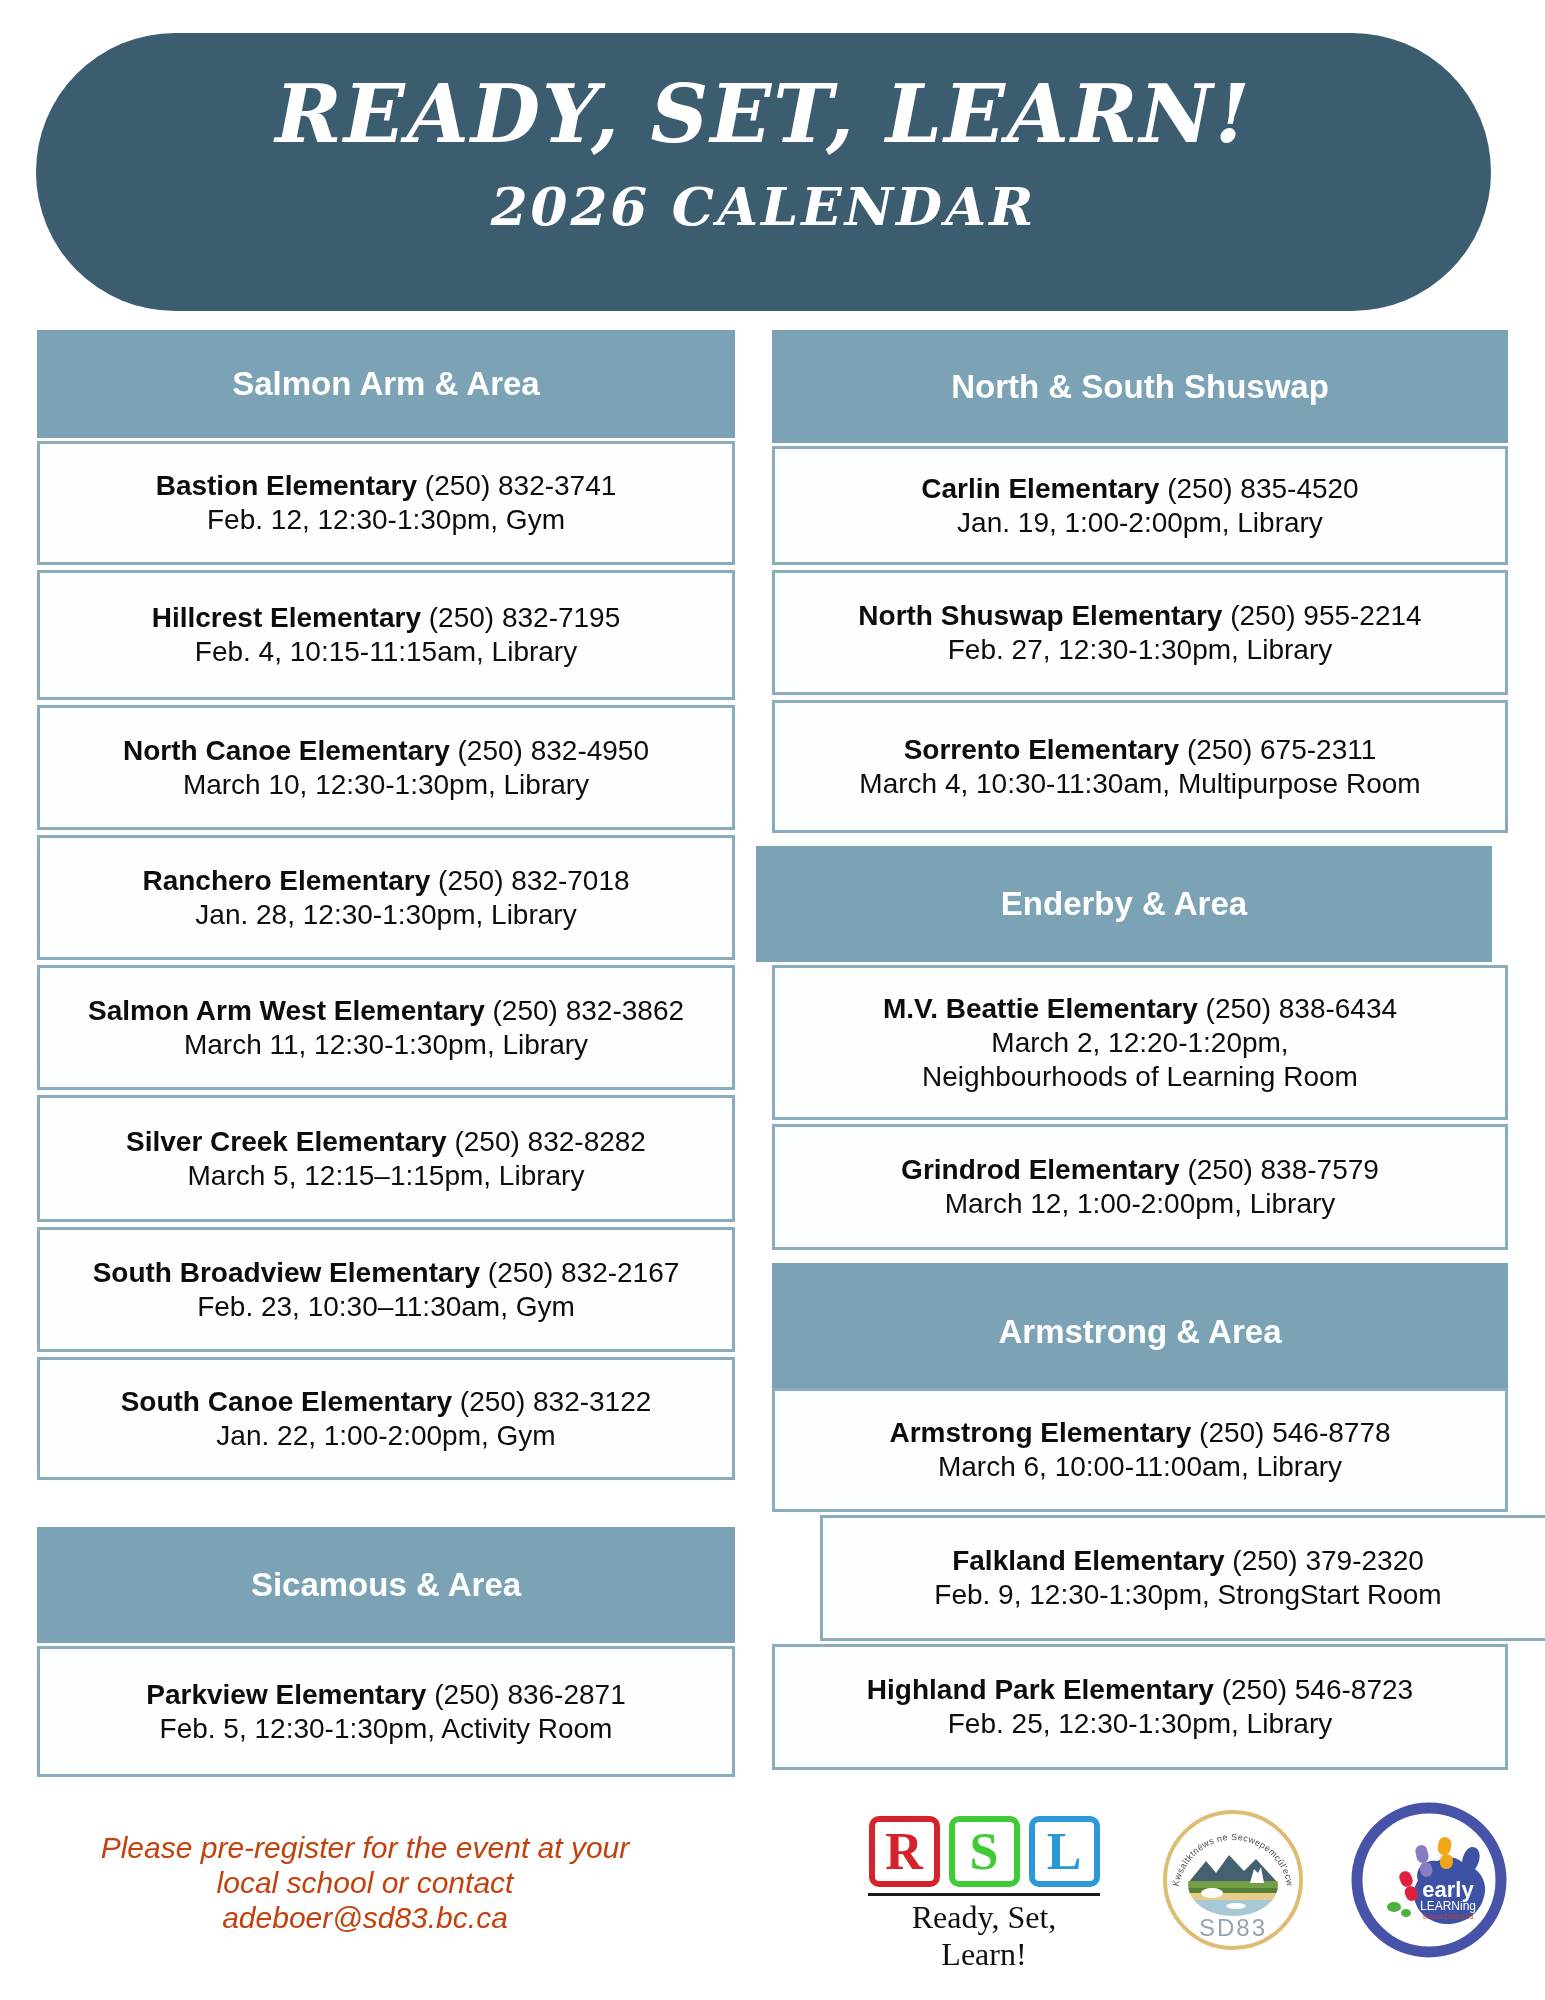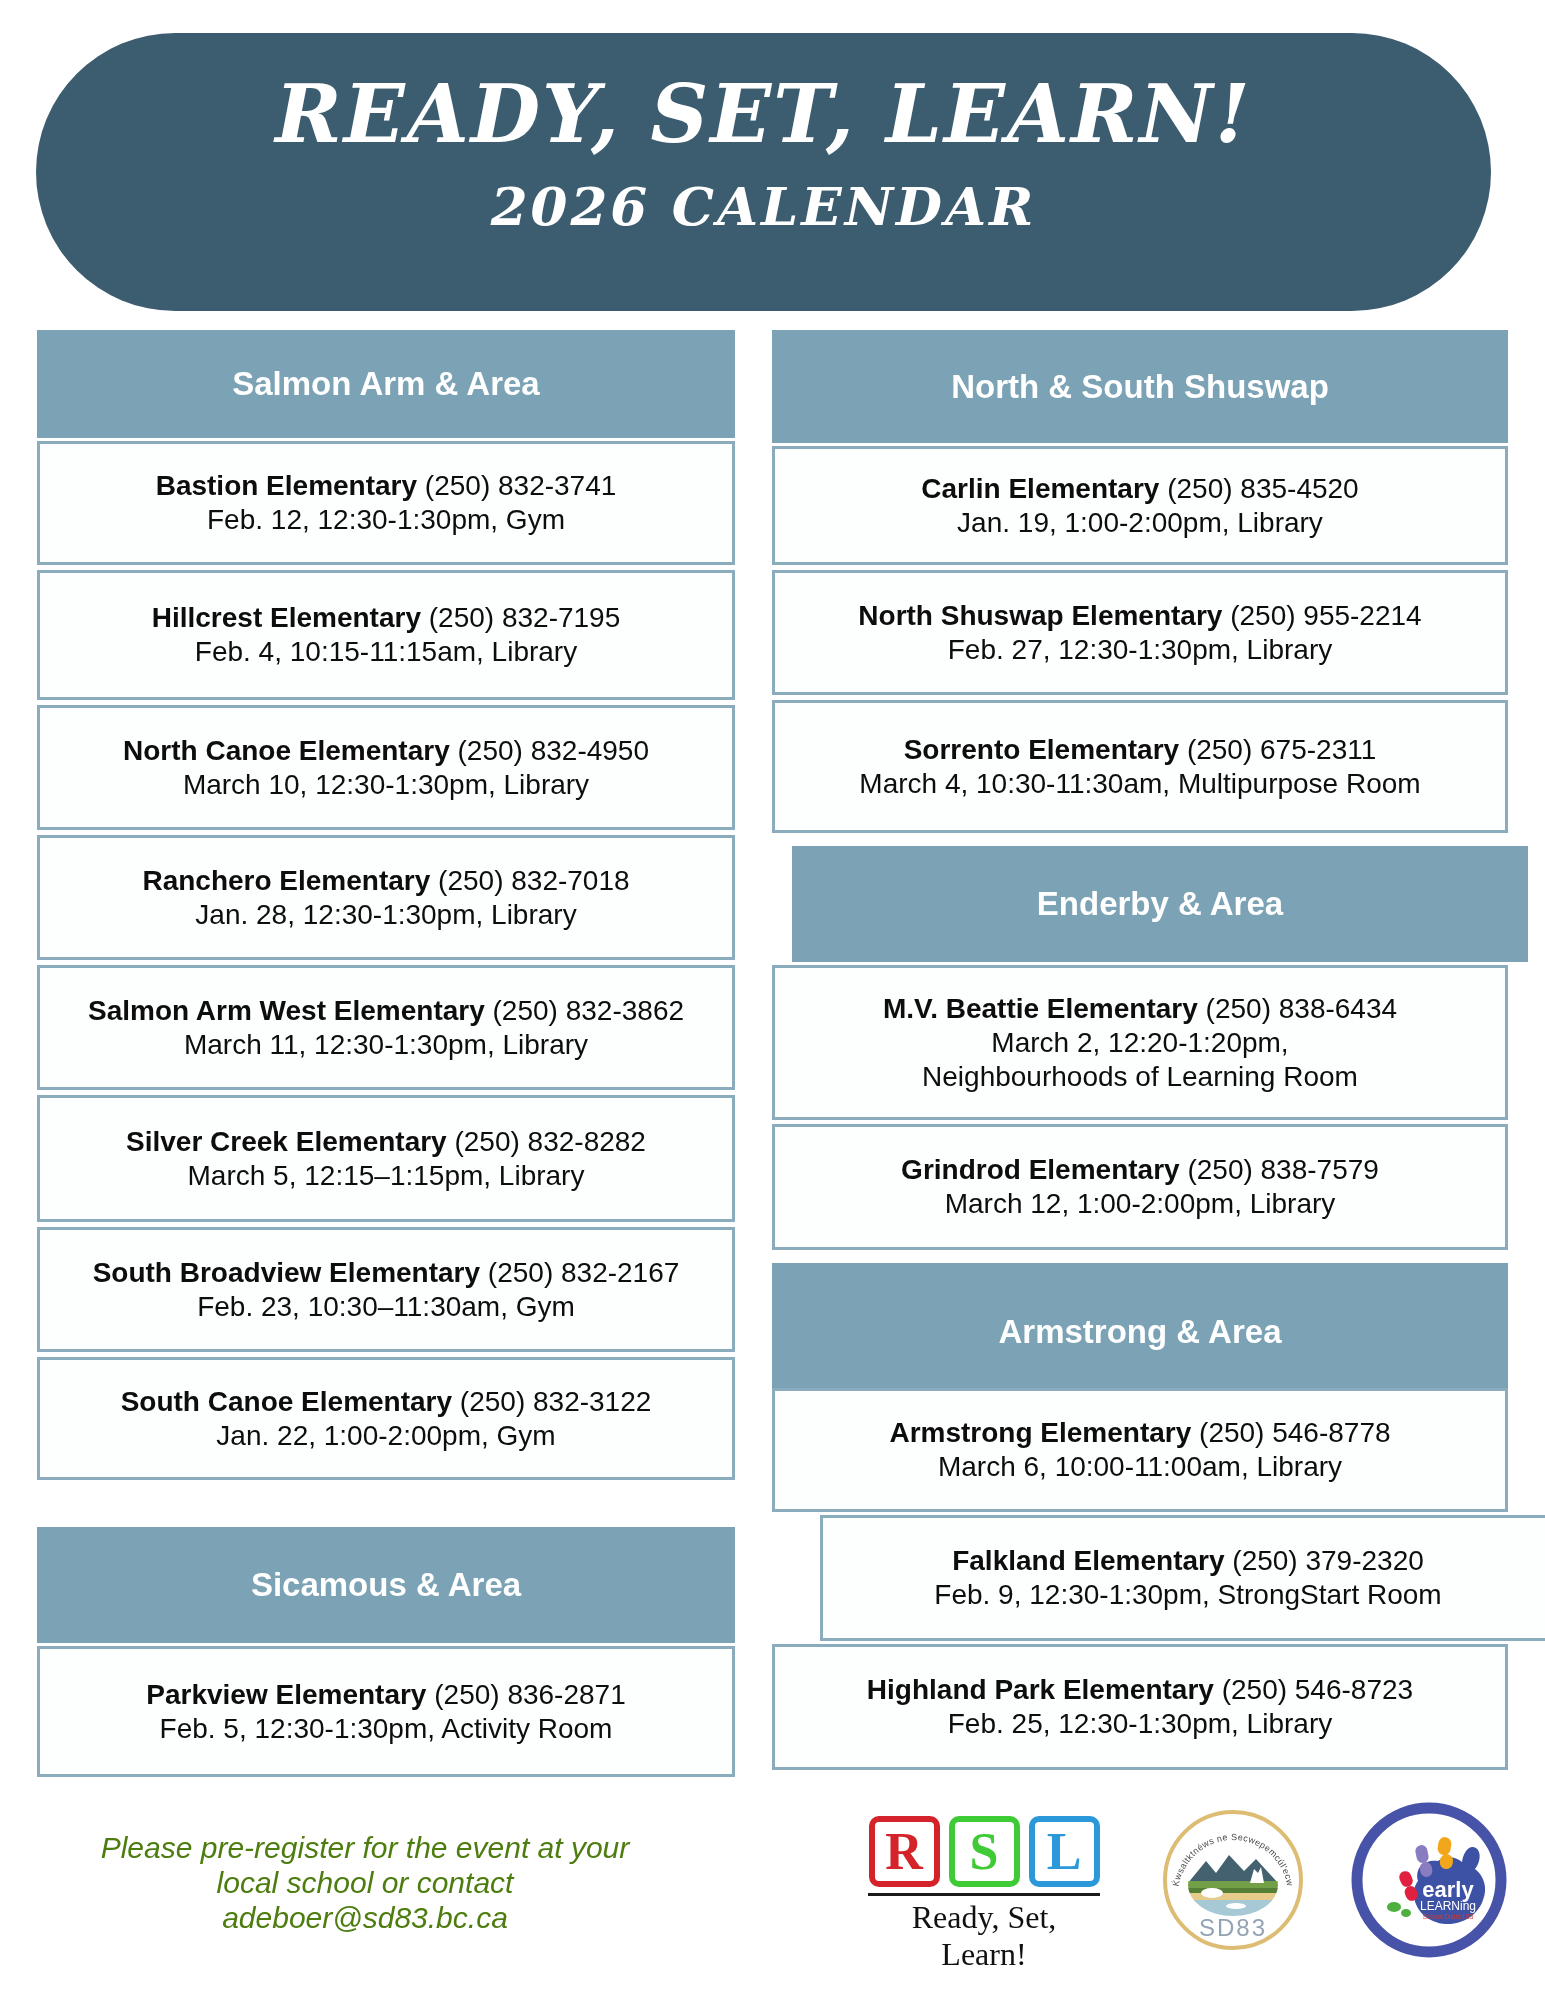--- a/index.html
+++ b/index.html
@@ -18,21 +18,21 @@
   
   .section-header{position:absolute;background:#7ba3b5;color:#ffffff;display:flex;
                   align-items:center;justify-content:center;font-weight:bold;font-size:33px;}
   .card{position:absolute;background:#fdfefe;border:3px solid #8aacbc;display:flex;
         flex-direction:column;align-items:center;justify-content:center;text-align:center;
         font-size:28px;line-height:34px;color:#0d0d0d;}
   .card b{font-weight:bold;}
 
   
   .note{position:absolute;left:45px;top:1830px;width:640px;text-align:center;
-        font-style:italic;font-size:30px;line-height:35px;color:#4d7c0f;}
+        font-style:italic;font-size:30px;line-height:35px;color:#c2410c;}
 
   .rsl{position:absolute;left:866px;top:1816px;width:236px;text-align:center;}
   .rsl-blocks{display:flex;gap:9px;justify-content:center;}
   .rsl-block{width:71px;height:71px;border-radius:10px;background:#fff;display:flex;
              align-items:center;justify-content:center;
              font-family:"Liberation Serif",serif;font-weight:bold;font-size:52px;}
   .rsl-block.r{border:6px solid #d4232a;color:#d4232a;}
   .rsl-block.s{border:6px solid #3fcb35;color:#3fcb35;}
   .rsl-block.l{border:6px solid #2b99d9;color:#2b99d9;}
   .rsl-line{height:3px;background:#1a1a1a;margin:6px 2px 3px;}
@@ -99,21 +99,21 @@
   </div>
   <div class="card" style="left:772px;top:570px;width:736px;height:125px;">
     <div><b>North Shuswap Elementary</b> <span>(250) 955-2214</span></div>
     <div>Feb. 27, 12:30-1:30pm, Library</div>
   </div>
   <div class="card" style="left:772px;top:700px;width:736px;height:133px;">
     <div><b>Sorrento Elementary</b> <span>(250) 675-2311</span></div>
     <div>March 4, 10:30-11:30am, Multipurpose Room</div>
   </div>
 
-  <div class="section-header" style="left:792px;top:846px;width:736px;height:116px;">Enderby &amp; Area</div>
+  <div class="section-header" style="left:756px;top:846px;width:736px;height:116px;">Enderby &amp; Area</div>
   <div class="card" style="left:772px;top:965px;width:736px;height:155px;">
     <div><b>M.V. Beattie Elementary</b> <span>(250) 838-6434</span></div>
     <div>March 2, 12:20-1:20pm,</div>
     <div>Neighbourhoods of Learning Room</div>
   </div>
   <div class="card" style="left:772px;top:1124px;width:736px;height:126px;">
     <div><b>Grindrod Elementary</b> <span>(250) 838-7579</span></div>
     <div>March 12, 1:00-2:00pm, Library</div>
   </div>
 

